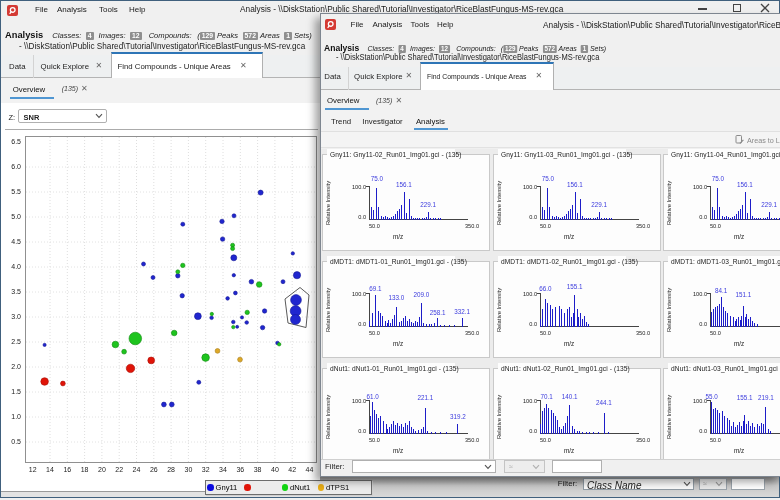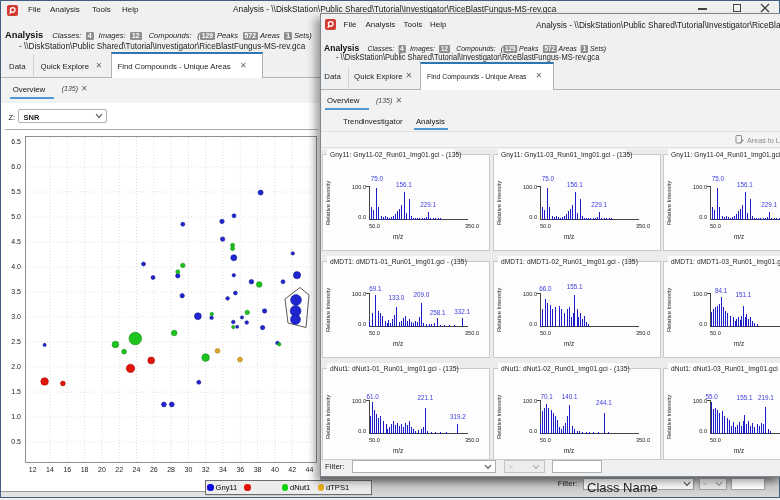--- a/index.html
+++ b/index.html
@@ -1,18 +1,18 @@
 <!DOCTYPE html>
 <html><head><meta charset="utf-8"><style>
 *{margin:0;padding:0;box-sizing:border-box;}
 html,body{width:780px;height:500px;overflow:hidden;}
 body{font-family:"Liberation Sans",sans-serif;background:#f0f0f0;position:relative;}
 .abs{position:absolute;}
 svg{display:block;}
-.menu{font-size:8px;color:#1a1a1a;}
+.menu{font-size:8px;color:#1a1a1a;margin-left:7px;}
 .bdg{display:inline-block;background:#8f8f8f;color:#fff;font-weight:bold;font-style:normal;
  font-size:6.8px;line-height:8.5px;padding:0 2px;border-radius:1px;vertical-align:0.5px;}
 .an{font-weight:bold;font-size:9.3px;color:#111;}
 .it{font-style:italic;font-size:7.6px;color:#222;}
 .info{position:absolute;white-space:nowrap;}
 .pathtx{position:absolute;font-size:8.2px;color:#222;white-space:nowrap;}
 .tabtx{font-size:7.8px;color:#222;white-space:nowrap;}
 .xg{color:#666;font-size:8px;}
 </style></head><body>
 <div class="abs" style="left:0;top:0;width:780px;height:498px;background:#f0f0f0;border:1px solid #40607d;border-bottom:2px solid #40607d;"></div>
@@ -169,21 +169,21 @@
 <circle cx="217.5" cy="220.89999999999998" r="2.4" fill="#dda827" stroke="#a87d1d" stroke-width="0.6"></circle>
 <circle cx="240" cy="229.60000000000002" r="2.4" fill="#dda827" stroke="#a87d1d" stroke-width="0.6"></circle>
 <circle cx="296" cy="170" r="5.4" fill="#2026cf" stroke="#151a96" stroke-width="0.6"></circle>
 <circle cx="295.6" cy="181" r="5.4" fill="#2026cf" stroke="#151a96" stroke-width="0.6"></circle>
 <circle cx="295.5" cy="189.5" r="5.0" fill="#2026cf" stroke="#151a96" stroke-width="0.6"></circle>
 </svg>
 <div class="abs" style="left:1px;top:491px;width:319px;height:7px;background:#e3e3e3;border-top:1px solid #9a9a9a;"></div>
 <div class="abs" style="left:320px;top:477px;width:459px;height:21px;background:linear-gradient(#9b9b9b,#c9c9c9 40%,#d9d9d9);"></div>
 <div class="abs" style="left:557.8px;top:479.3px;font-size:7.8px;color:#1a1a1a;">Filter:</div>
 <div class="abs" style="left:583px;top:477.6px;width:111px;height:12.5px;background:#fafafa;border:1px solid #8f9aa3;"></div>
-<div class="abs" style="left:587px;top:479.8px;font-size:13px;color:#222;">Class Name</div>
+<div class="abs" style="left:587px;top:479.8px;font-size:10px;color:#222;font-style:italic;">Class Name</div>
 <svg style="position:absolute;left:683px;top:481px" width="8" height="6" viewBox="0 0 8 6">
     <path d="M1 1.2 L4 4.4 L7 1.2" fill="none" stroke="#555" stroke-width="1.1"></path>
   </svg>
 <div class="abs" style="left:698.5px;top:477.6px;width:28px;height:12.5px;background:#e9e9e9;border:1px solid #9aa3ab;"></div>
 <div class="abs" style="left:703px;top:480px;font-size:7px;color:#999;">≈</div>
 <svg style="position:absolute;left:715px;top:481px" width="8" height="6" viewBox="0 0 8 6">
     <path d="M1 1.2 L4 4.4 L7 1.2" fill="none" stroke="#999" stroke-width="1.1"></path>
   </svg>
 <div class="abs" style="left:730.8px;top:477.6px;width:34px;height:12.5px;background:#fff;border:1px solid #9aa3ab;"></div>
 <div class="abs" style="left:0;top:496.5px;width:780px;height:1.8px;background:#40607d;"></div>
@@ -218,21 +218,21 @@
 <div class="abs xg" style="left:84.4px;top:56.5px;">✕</div>
 <div class="abs" style="left:98.8px;top:47.7px;width:134px;height:28.3px;background:#fff;border:1px solid #b0b0b0;border-top:2px solid #2e75b6;border-bottom:none;"></div>
 <div class="abs tabtx" style="left:106px;top:57.5px;transform:scaleX(0.88);transform-origin:left;">Find Compounds - Unique Areas</div>
 <div class="abs xg" style="left:214.4px;top:56.5px;">✕</div>
 <div class="abs" style="left:0;top:76px;width:459px;height:24px;background:#f2f2f2;"></div>
 <div class="abs tabtx" style="left:6px;top:82.3px;color:#111;">Overview</div>
 <div class="abs" style="left:4px;top:94px;width:44px;height:2px;background:#4f96d2;"></div>
 <div class="abs it" style="left:55px;top:82.6px;font-size:7px;color:#444;">(135)</div>
 <div class="abs xg" style="left:74.4px;top:81.6px;">✕</div>
 <div class="abs" style="left:0;top:100px;width:459px;height:17px;background:#f2f2f2;"></div>
-<div class="abs tabtx" style="left:22px;top:102.5px;">Trend</div>
+<div class="abs tabtx" style="left:10px;top:102.5px;">Trend</div>
 <div class="abs tabtx" style="left:41.3px;top:102.5px;">Investigator</div>
 <div class="abs tabtx" style="left:94.9px;top:102.5px;color:#111;">Analysis</div>
 <div class="abs" style="left:93px;top:113.5px;width:34px;height:2px;background:#4f96d2;"></div>
 <div class="abs" style="left:0;top:117px;width:459px;height:16.5px;background:#f4f4f4;border-top:1px solid #e0e0e0;border-bottom:1px solid #e2e2e2;"></div>
 <div class="abs" style="left:414px;top:121px;">
       <svg width="9" height="9" viewBox="0 0 9 9">
         <rect x="1" y="0.5" width="5.5" height="7.5" rx="0.8" fill="none" stroke="#8a8a8a" stroke-width="1"></rect>
         <path d="M4.5 8 L8 4.5 L8.8 5.3 L5.3 8.8 Z" fill="#8a8a8a"></path>
       </svg>
     </div>

